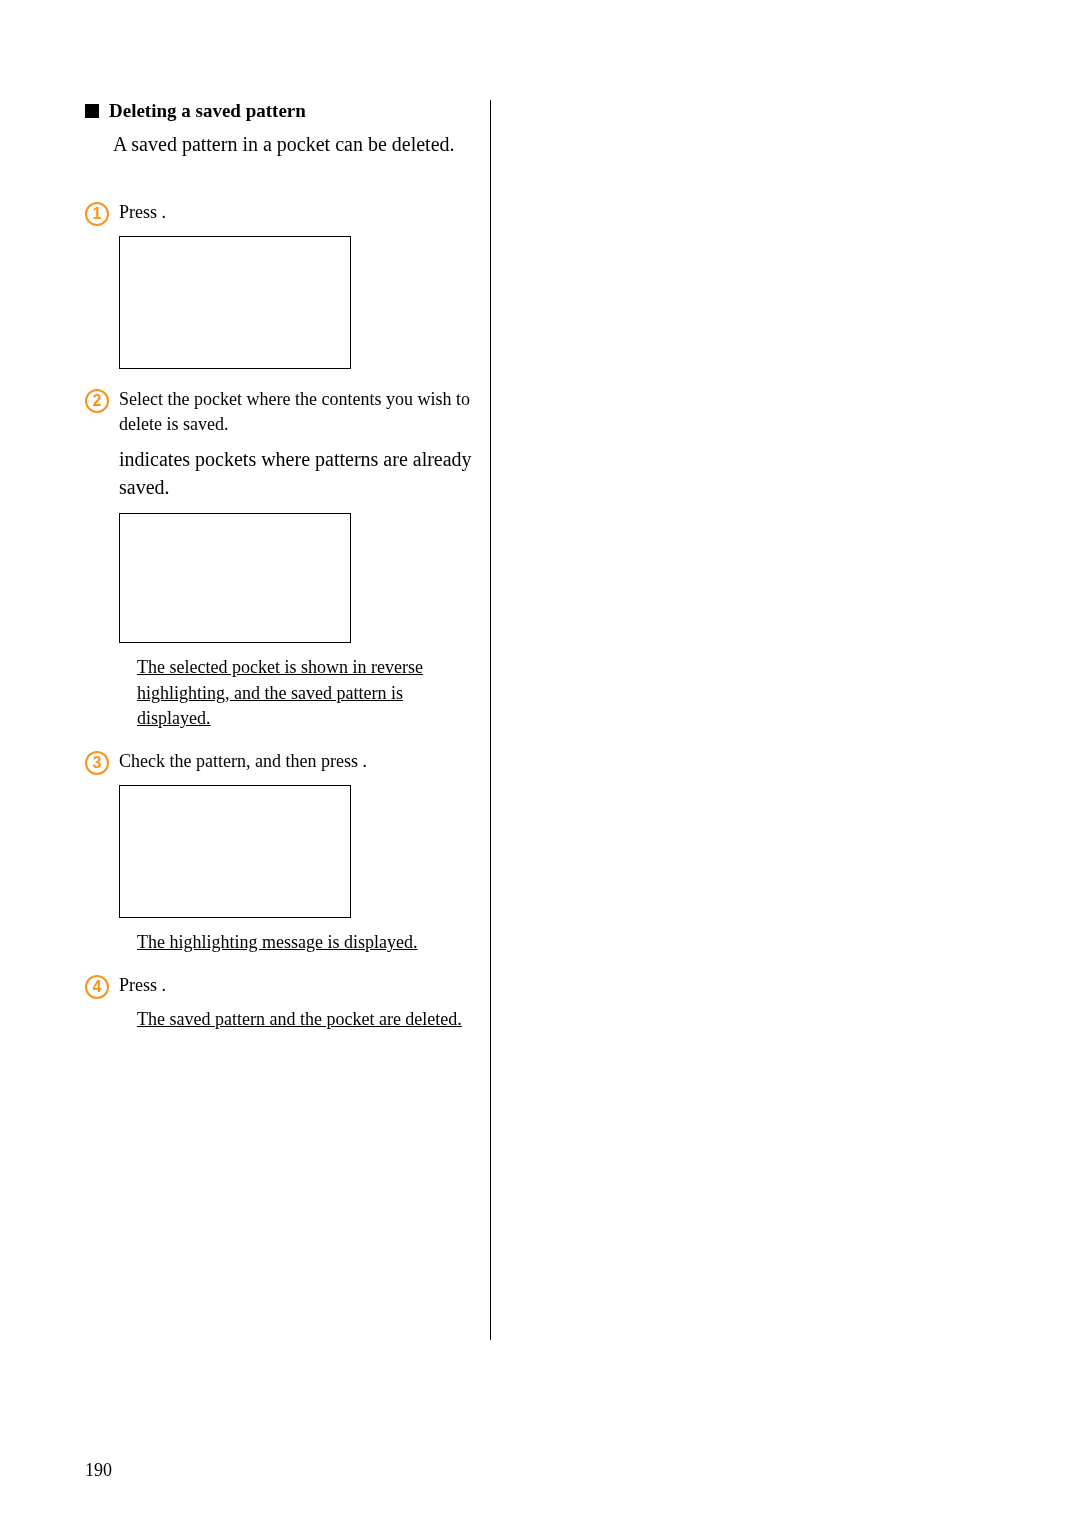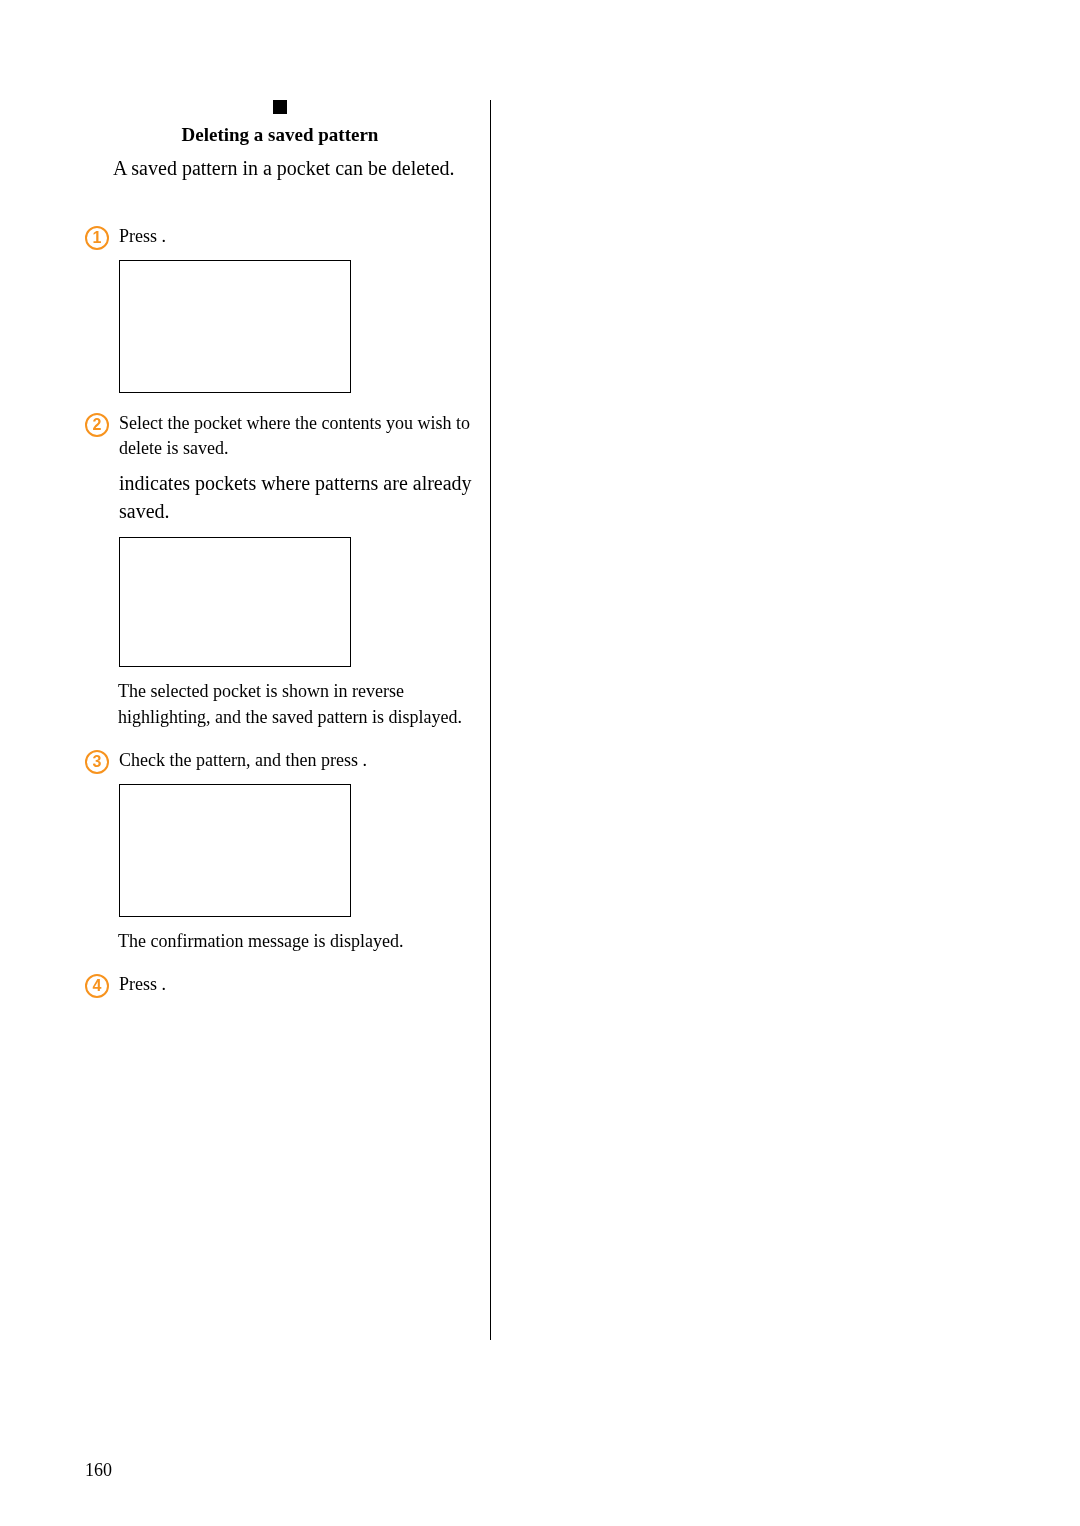--- a/index.html
+++ b/index.html
@@ -30,21 +30,20 @@
       width: 1px;
       background: #000;
       height: 1240px;
       margin-right: 10px;
     }
     .section-header {
       display: flex;
       align-items: center;
       margin-bottom: 8px;
       gap: 10px;
-      flex-direction: column;
     }
     .square-bullet {
       width: 14px;
       height: 14px;
       background: #000;
       flex-shrink: 0;
     }
     .section-title {
       font-weight: bold;
       font-size: 19px;
@@ -107,23 +106,24 @@
     }
     .step-note {
       font-size: 20px;
       margin-left: 34px;
       margin-bottom: 12px;
       line-height: 1.4;
     }
     .result-note {
       display: flex;
       align-items: flex-end;
-      margin-left: 25px;
+      margin-left: 44px;
       margin-bottom: 12px;
       gap: 8px;
+      text-decoration: underline;
     }
     .arrow-icon {
       flex-shrink: 0;
       margin-top: 5px;
       width: 0;
       height: 0;
     }
     .result-text {
       font-size: 18px;
       line-height: 1.4;
@@ -184,34 +184,38 @@
         <div class="step-number">
           <span class="step-number-text">3</span>
         </div>
         <div class="step-content">
           <div class="step-title">Check the pattern, and then press           .</div>
         </div>
       </div>
       <div class="image-placeholder img3"></div>
       <div class="result-note">
         <span class="arrow-icon"></span>
-        <span class="result-text">The confirmation message is displayed.</span>
+        <span class="result-text">The highlighting message is displayed.</span>
       </div>
     </div>
 
     <div class="step-block">
       <div class="step">
         <div class="step-number">
           <span class="step-number-text">4</span>
         </div>
         <div class="step-content">
           <div class="step-title">Press              .</div>
         </div>
+      </div>
+      <div class="result-note">
+        <span class="arrow-icon"></span>
+        <span class="result-text">The saved pattern and the pocket are deleted.</span>
       </div>
     </div>
 
   </div>
 
   <div class="divider"></div>
   <div class="right-column"></div>
 </div>
 
-<div class="page-number">160</div>
+<div class="page-number">190</div>
 
 </body></html>

